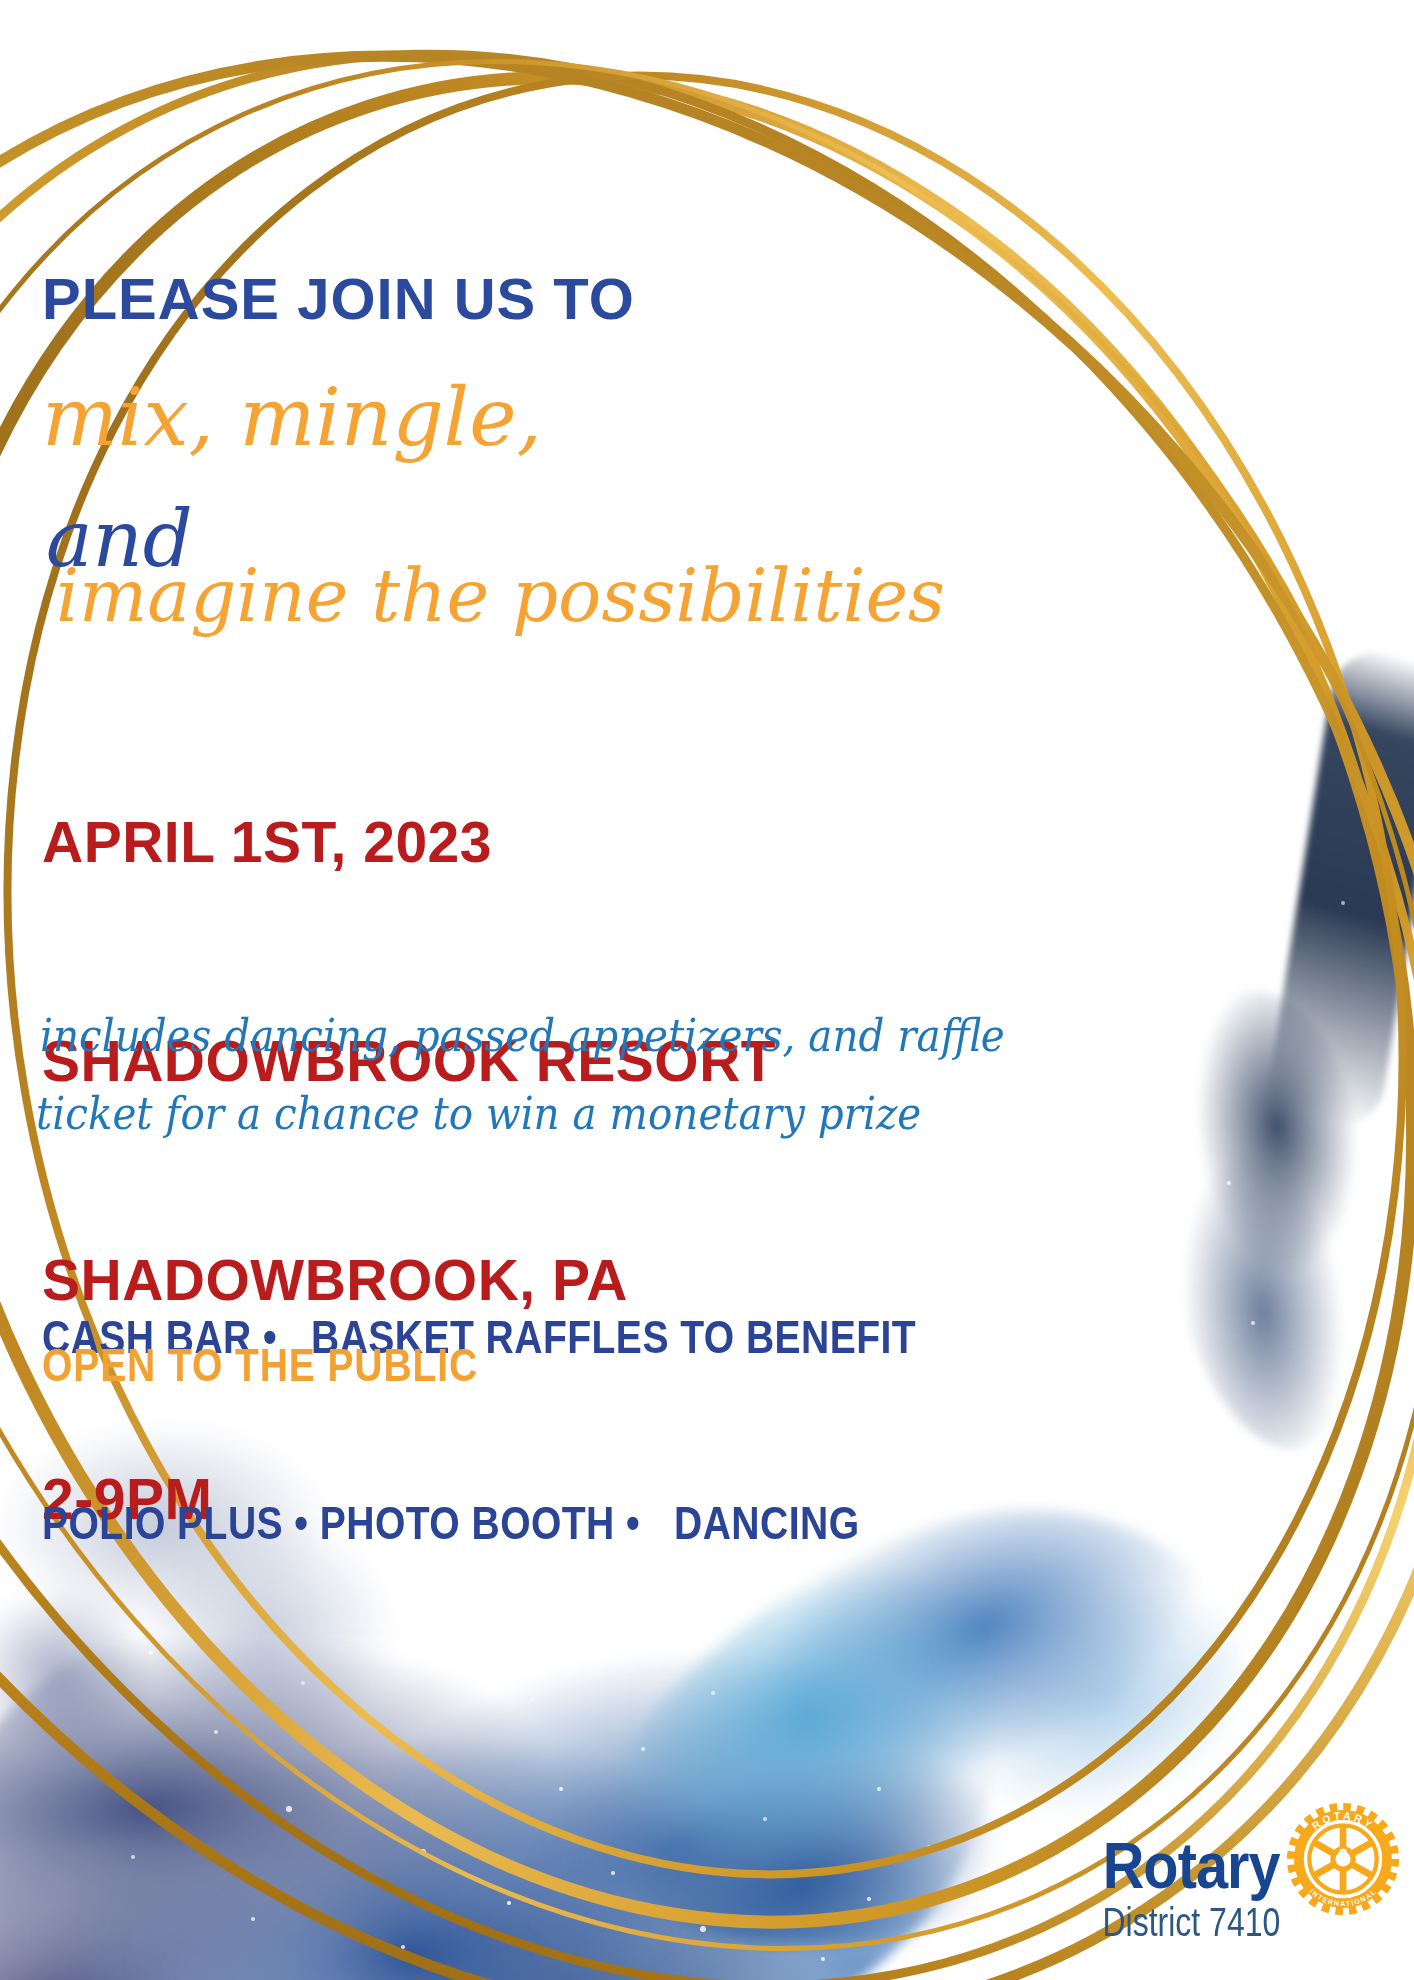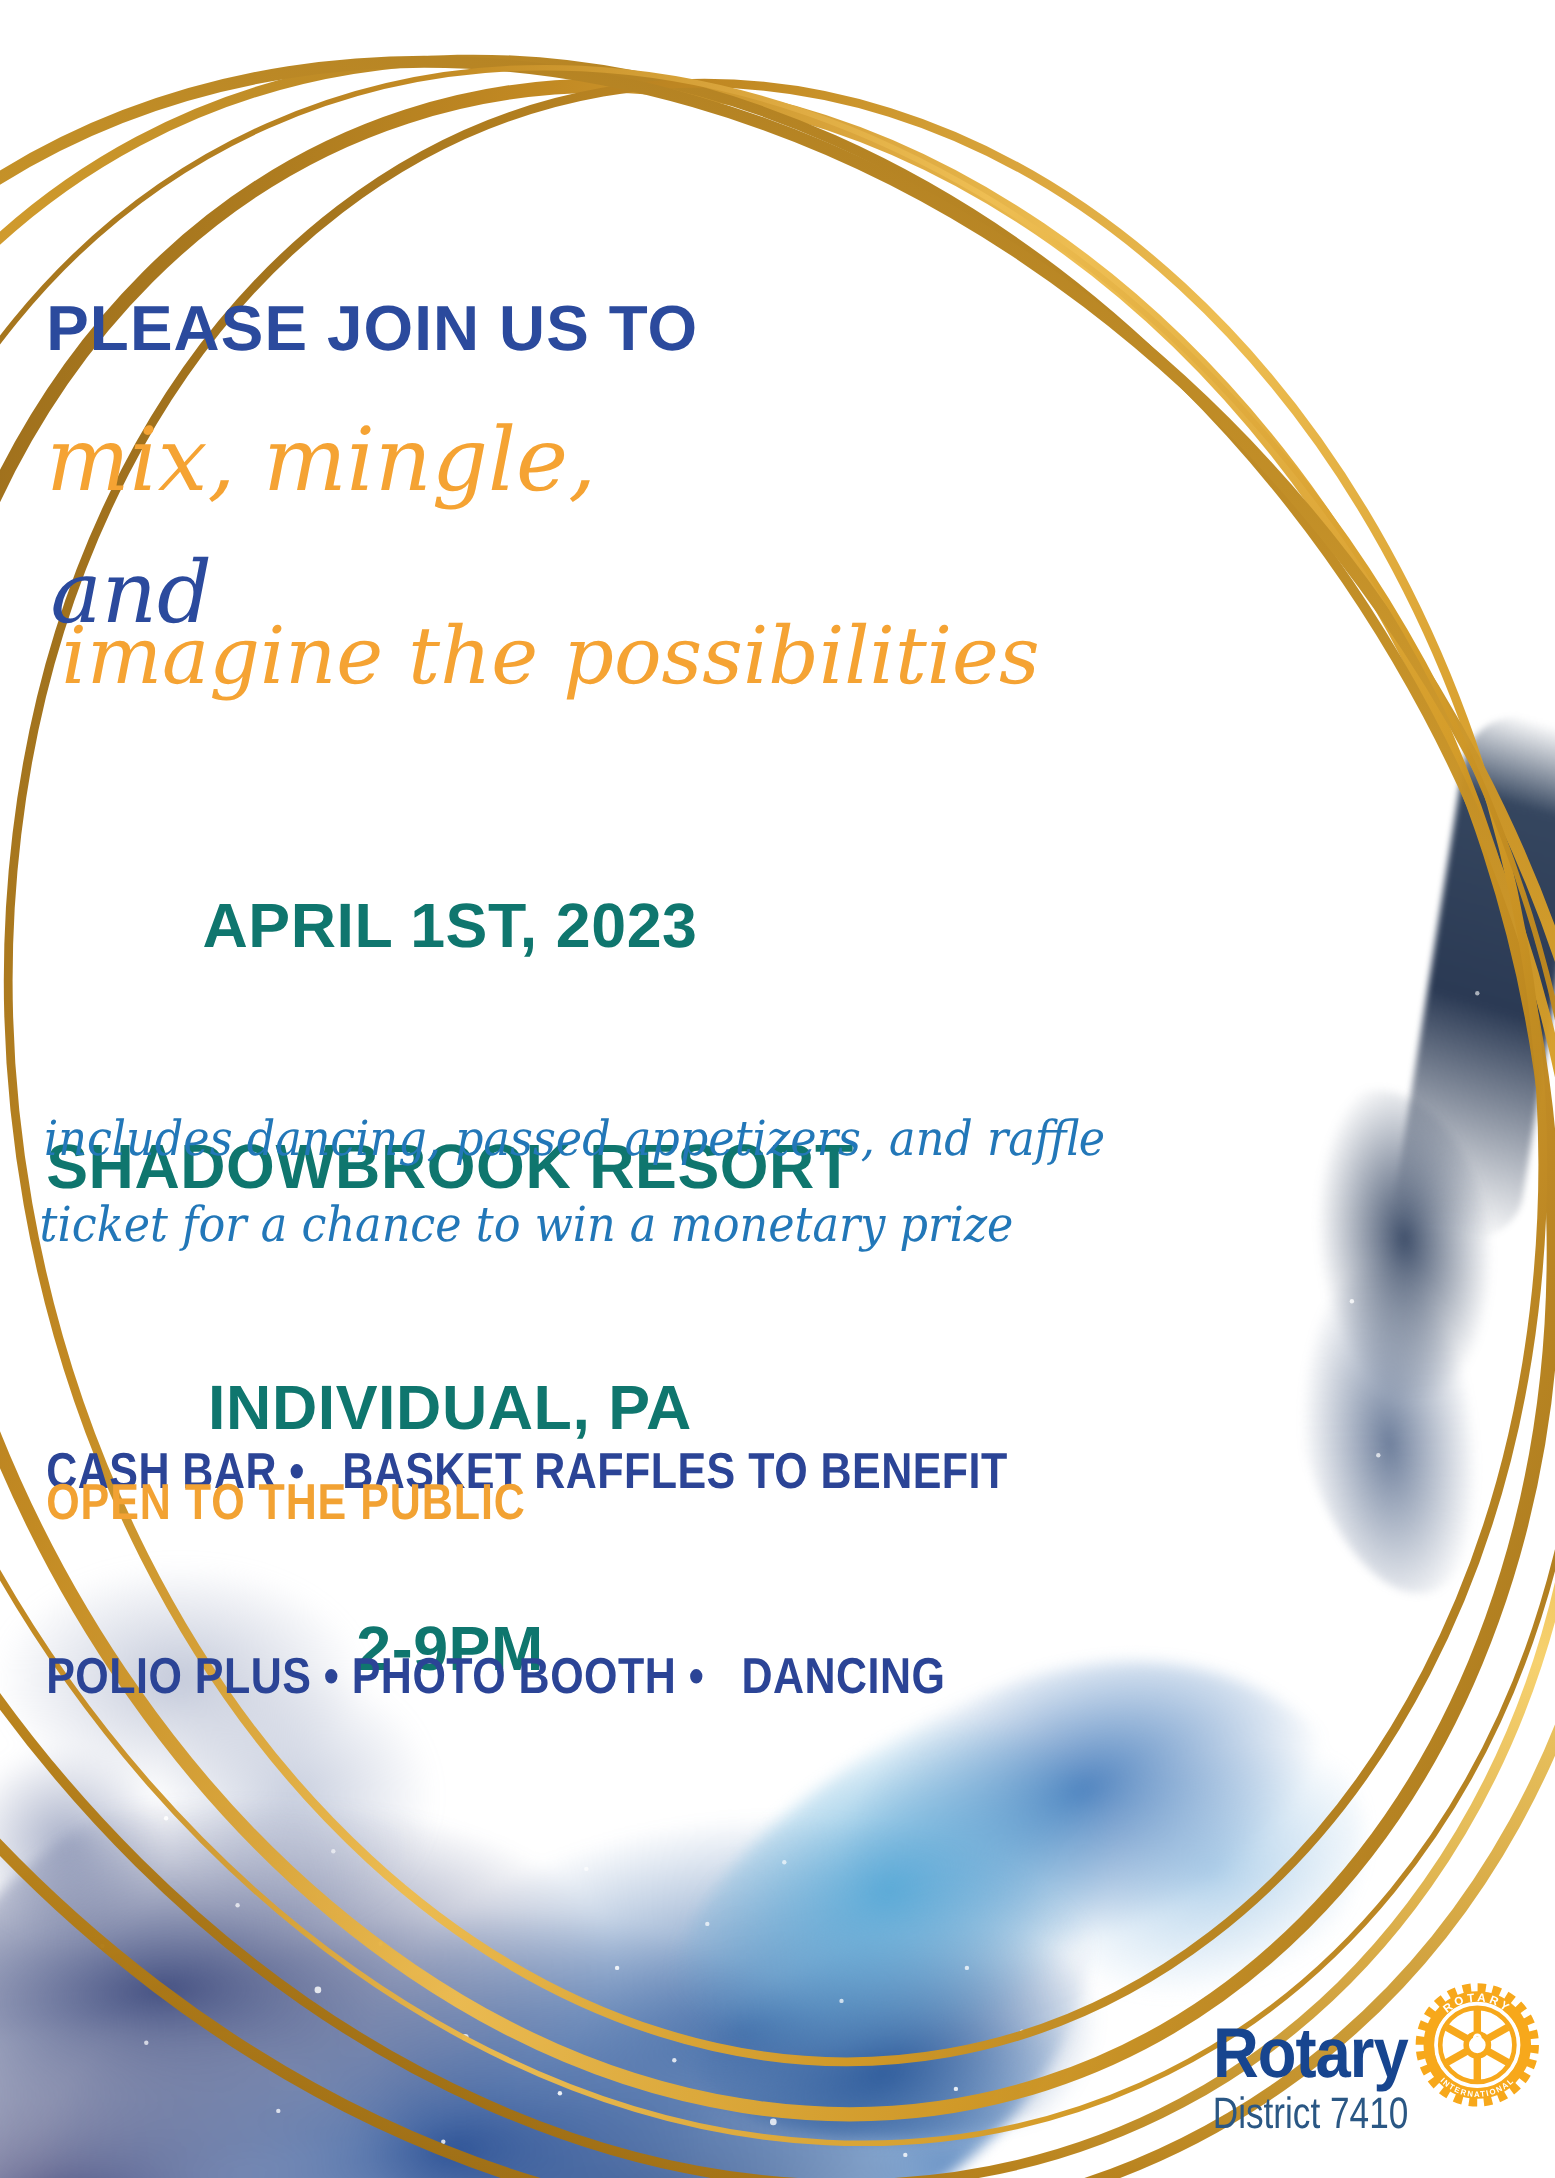--- a/index.html
+++ b/index.html
@@ -82,21 +82,21 @@
   .headline{
     left:42px;top:270px;font-size:58px;font-weight:700;
     color:#2b4a9d;letter-spacing:1px;line-height:1;text-align:right;
   }
   .script{font-family:"DejaVu Serif","Liberation Serif",serif;font-style:italic;line-height:1;}
   .script-mix{left:42px;top:378px;font-size:80px;color:#f5a333;}
   .script-and{left:46px;top:500px;font-size:78px;color:#2b4a9d;}
   .script-imagine{left:56px;top:560px;font-size:72px;color:#f5a333;}
   .details{
     left:42px;top:660px;font-size:57px;font-weight:700;
-    color:#0f766e;line-height:73px;letter-spacing:0.5px;text-align:center;
+    color:#b91c1c;line-height:73px;letter-spacing:0.5px;
   }
   .includes1{left:40px;top:1014px;font-size:44px;color:#2277b8;transform:scaleX(.92);transform-origin:left top;}
   .includes2{left:36px;top:1092px;font-size:44px;color:#2277b8;transform:scaleX(.92);transform-origin:left top;}
   .features{
     left:42px;top:1182px;font-size:46px;font-weight:700;
     color:#2b4496;line-height:62px;letter-spacing:0.5px;
     transform:scaleX(.85);transform-origin:left top;
   }
   .open-line{
     left:42px;top:1342px;font-size:46px;font-weight:700;
@@ -155,21 +155,21 @@
 
   <div class="txt headline">PLEASE JOIN US TO</div>
 
   <div class="txt script script-and">and</div>
   <div class="txt script script-mix">mix, mingle,</div>
   <div class="txt script script-imagine">imagine the possibilities</div>
 
   <div class="txt details">
     <div>APRIL 1ST, 2023</div>
     <div>SHADOWBROOK RESORT</div>
-    <div>INDIVIDUAL, PA</div>
+    <div>SHADOWBROOK, PA</div>
     <div>2-9PM</div>
   </div>
 
   <div class="txt script includes1">includes dancing, passed appetizers, and raffle</div>
   <div class="txt script includes2">ticket for a chance to win a monetary prize</div>
 
   <div class="txt features">
     <div>CASH BAR •   BASKET RAFFLES TO BENEFIT</div>
     <div>POLIO PLUS • PHOTO BOOTH •   DANCING</div>
   </div>

